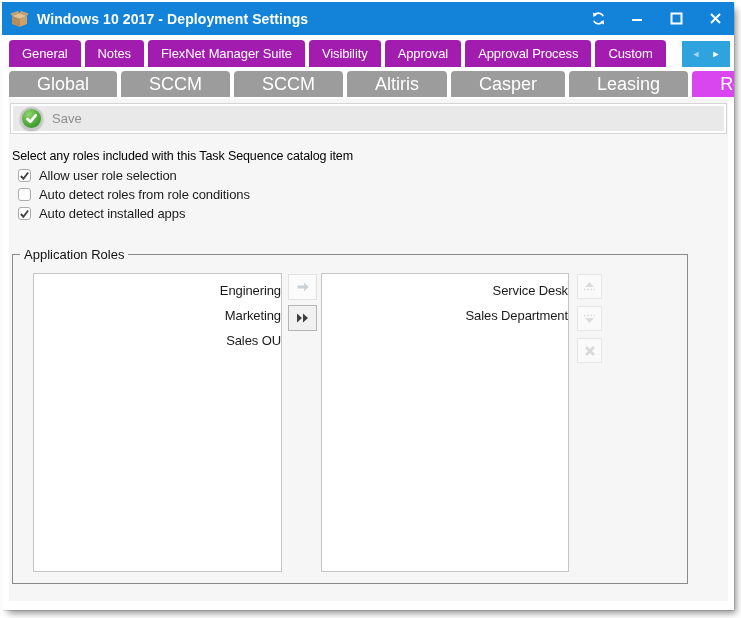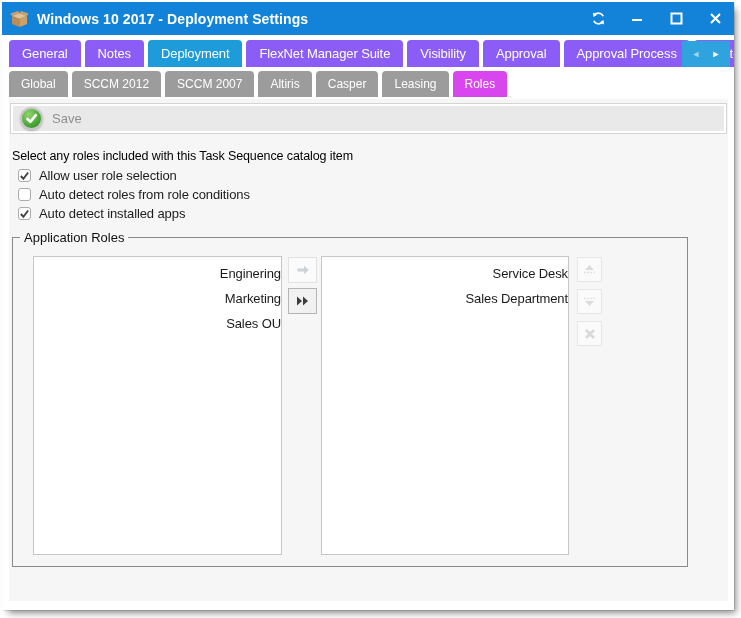--- a/index.html
+++ b/index.html
@@ -16,33 +16,33 @@
   .app-icon { width:19px; height:19px; margin-right:8px; flex:0 0 auto; }
   .title-text { color:#fff; font-size:14px; font-weight:bold; letter-spacing:.1px;
                 white-space:nowrap; }
   .win-controls { margin-left:auto; display:flex; align-items:center; gap:17px; }
   .win-btn { width:22px; height:22px; display:flex; align-items:center;
              justify-content:center; cursor:pointer; }
 
   
   .tabrow1 { background:#fff; padding:5px 0 0 7px; height:32px; position:relative;
              display:flex; gap:4px; flex:0 0 auto; white-space:nowrap; }
-  .tab1 { background:#8b5cf6; color:#fff; font-size:13px; height:27px; line-height:27px;
+  .tab1 { background:#a21caf; color:#fff; font-size:13px; height:27px; line-height:27px;
           padding:0 13px; border-radius:4px 4px 0 0; letter-spacing:-.1px; cursor:pointer; }
   .tab1.active { background:#1e9cd9; }
   .tab-scroller { position:absolute; right:4px; top:6px; width:48px; height:26px;
                   background:#2fa3de; display:flex; align-items:center; justify-content:center;
                   gap:11px; color:#fff; font-size:9px; }
   .tab-scroller .dim { opacity:.55; }
   .tab-scroller span { cursor:pointer; }
 
   .tabrow2 { background:#fff; padding:4px 0 0 7px; height:30px; display:flex; gap:4px;
              flex:0 0 auto; }
-  .tab2 { background:#9c9c9c; color:#fff; font-size:12px; height:26px; line-height:26px;
-          padding:0 12px; border-radius:4px 4px 0 0; cursor:pointer; }
+  .tab2 { background:#9c9c9c; color:#fff; font-size:18px; height:26px; line-height:26px;
+          padding:0 28px; border-radius:4px 4px 0 0; cursor:pointer; }
   .tab2.active { background:#d946ef; }
 
   
   .content { flex:1; margin:2px 6px 9px 7px; background:#f6f6f6; position:relative;
              overflow:hidden; }
 
   .savebar { margin:4px 1px 0 1px; height:31px; background:#e9e9e9;
              border:1px solid #d4d4d4; box-shadow:inset 0 0 0 2px #fff;
              display:flex; align-items:center; padding:0 9px; cursor:pointer; }
   .save-icon { width:23px; height:23px; border-radius:50%;
@@ -52,21 +52,21 @@
   .save-label { margin-left:9px; color:#8f8f8f; font-size:13px; }
 
   .instruction { margin:15px 0 0 3px; font-size:12.5px; color:#000000; letter-spacing:-.1px; }
 
   .cb-row { display:flex; align-items:center; margin:6px 0 0 9px; height:13px; }
   .checkbox { width:13px; height:13px; border:1px solid #ababab; border-radius:3px;
               background:#fff; margin-right:8px; display:flex; align-items:center;
               justify-content:center; cursor:pointer; flex:0 0 auto; }
   .cb-label { font-size:13px; color:#1c1c1c; letter-spacing:-.1px; }
 
-  fieldset.roles-group { margin:10px 0 0 3px; width:676px; height:337px;
+  fieldset.roles-group { margin:27px 0 0 3px; width:676px; height:337px;
                          border:1px solid #8a8a8a; padding:0; }
   fieldset.roles-group legend { margin-left:7px; padding:0 4px; font-size:13px; color:#111; }
 
   .roles-layout { display:flex; align-items:flex-start; padding:11px 0 0 20px; }
   .role-list { width:249px; height:299px; background:#fff; border:1px solid #c6c6c6;
                overflow:auto; padding-top:4px; }
   .role-list.right { width:248px; margin-left:4px; }
   .list-item { height:25px; line-height:25px; padding-left:10px; font-size:13px;
                color:#1a1a1a; cursor:default; letter-spacing:-.1px;text-align:right; }
 
@@ -115,21 +115,20 @@
         <svg width="13" height="13" viewBox="0 0 13 13">
           <path d="M2 2 L11 11 M11 2 L2 11" stroke="#fff" stroke-width="2"></path>
         </svg>
       </div>
     </div>
   </div>
 
   <div class="tabrow1">
     <div class="tab1">General</div>
     <div class="tab1">Notes</div>
-    <div class="tab1 active">Deployment</div>
     <div class="tab1">FlexNet Manager Suite</div>
     <div class="tab1">Visibility</div>
     <div class="tab1">Approval</div>
     <div class="tab1">Approval Process</div>
     <div class="tab1">Custom</div>
     <div class="tab-scroller">
       <span class="dim">◄</span>
       <span>►</span>
     </div>
   </div>

